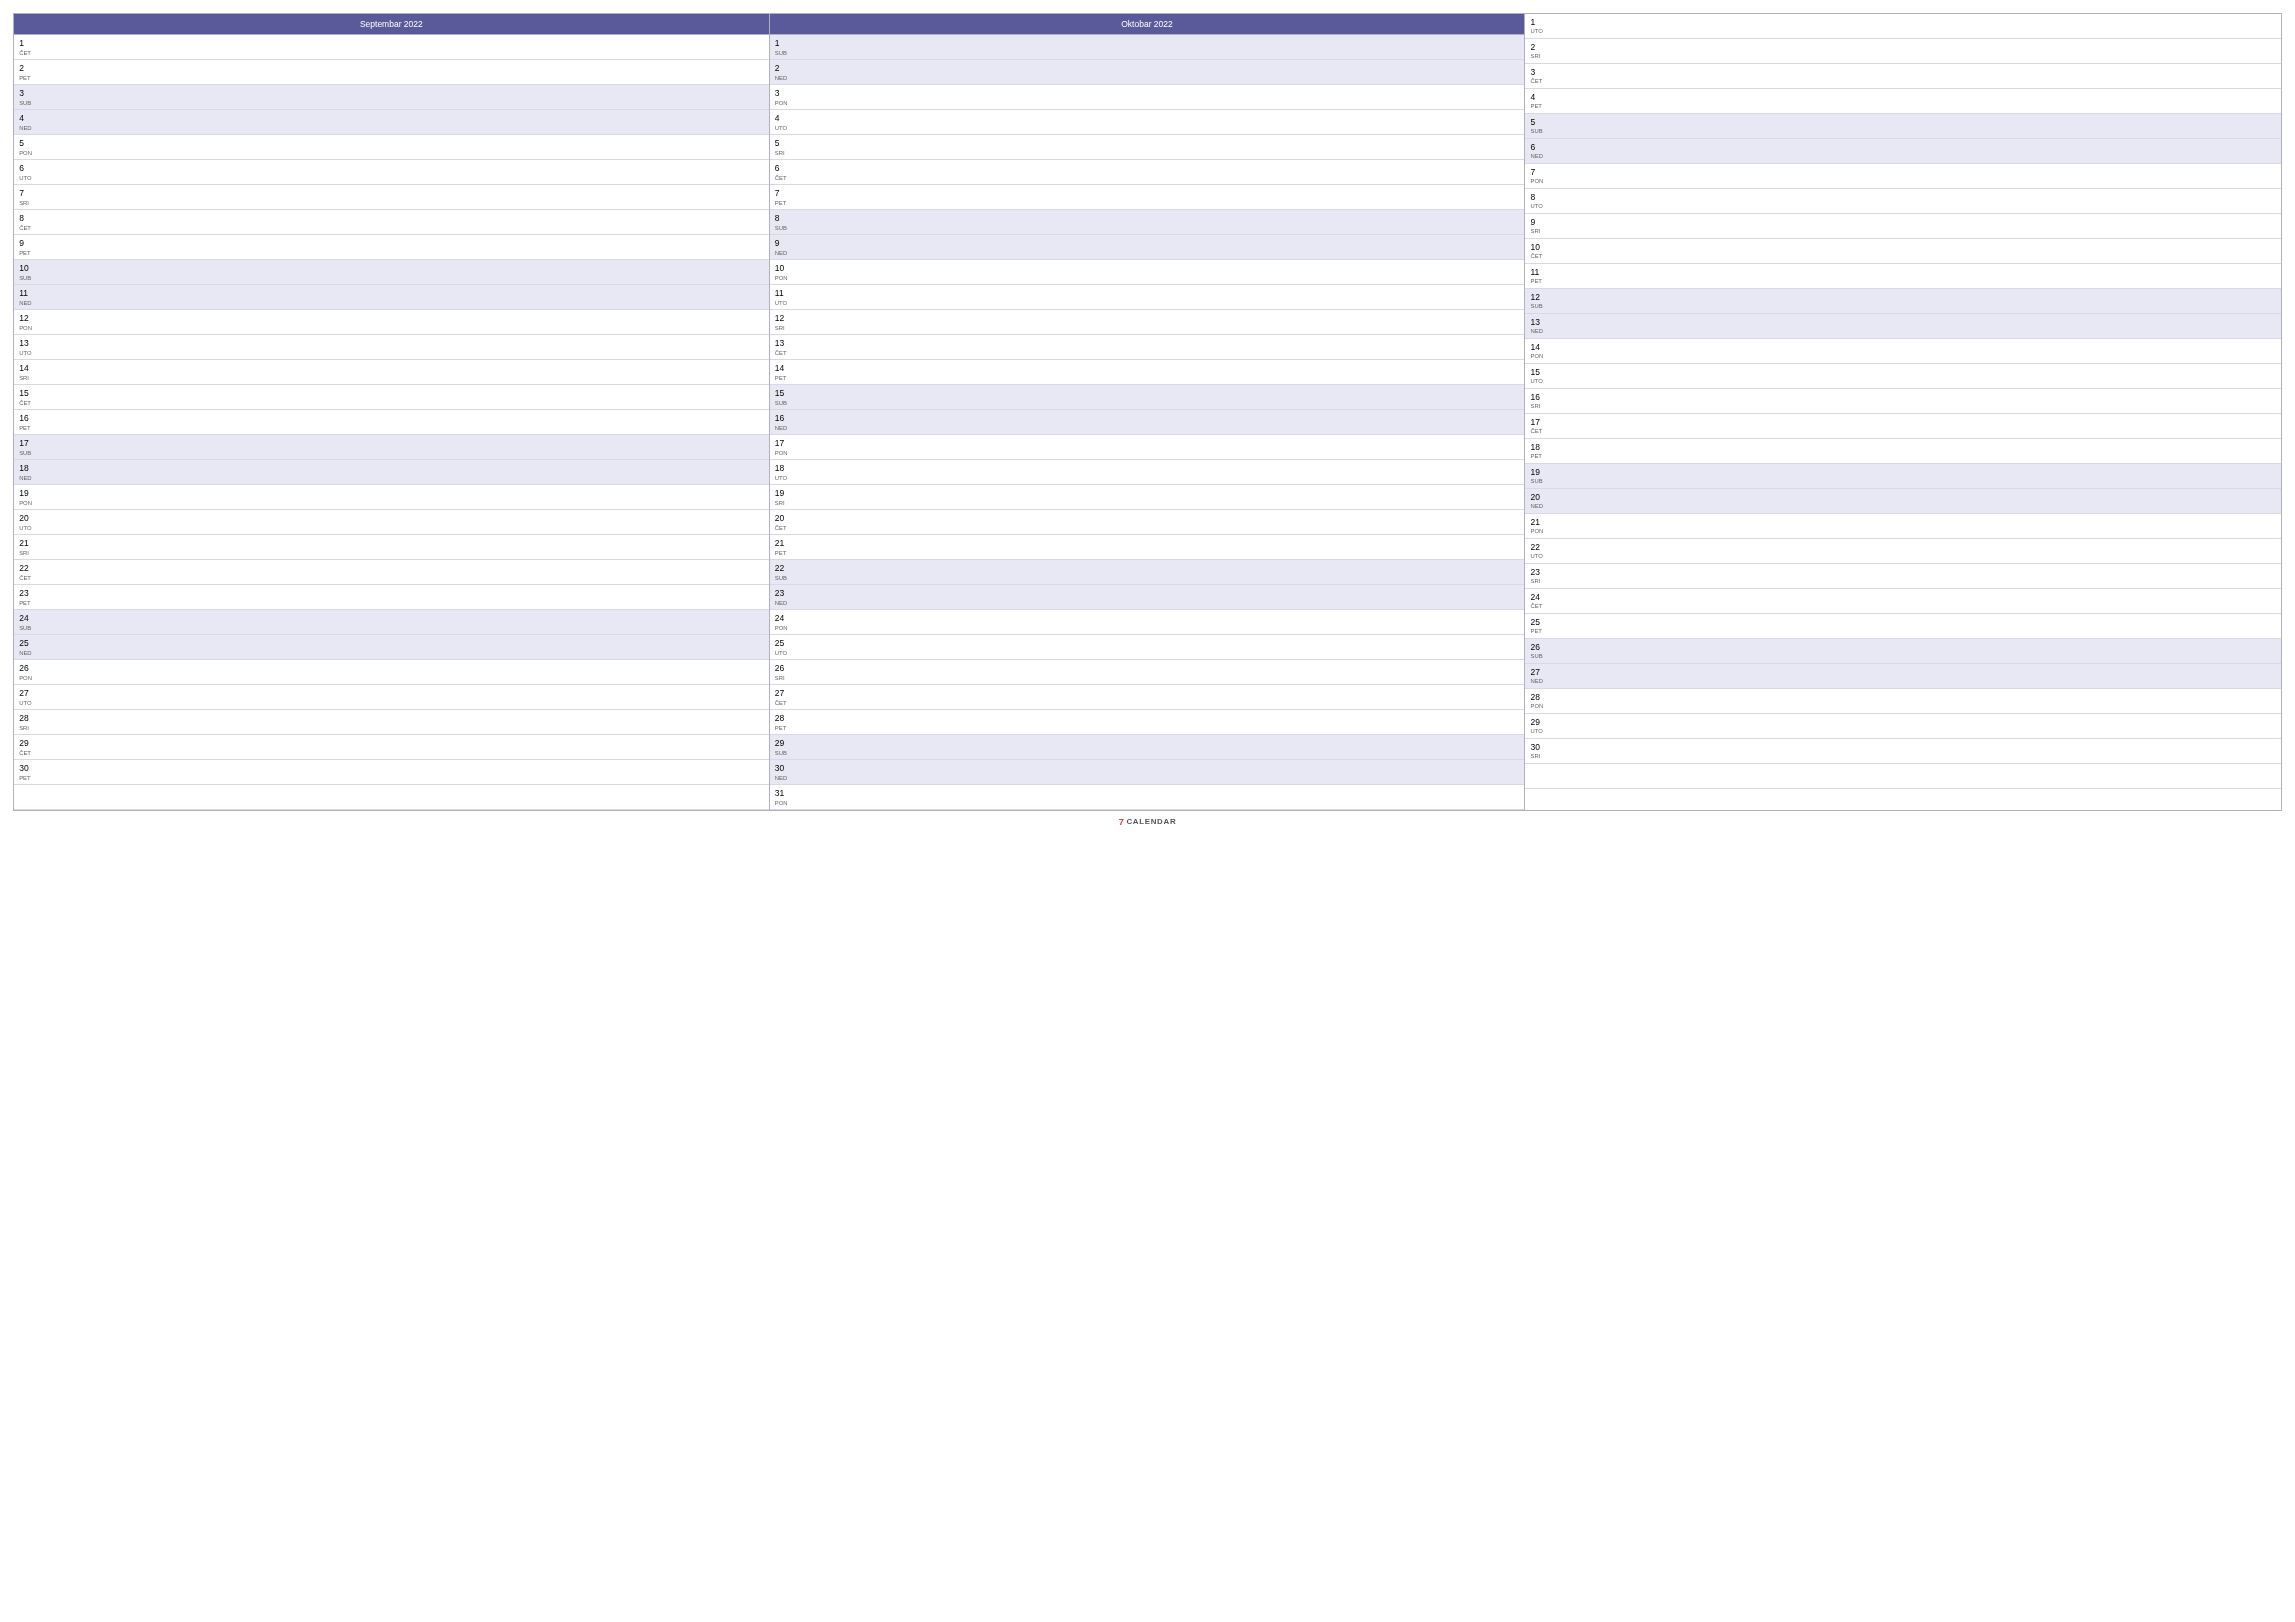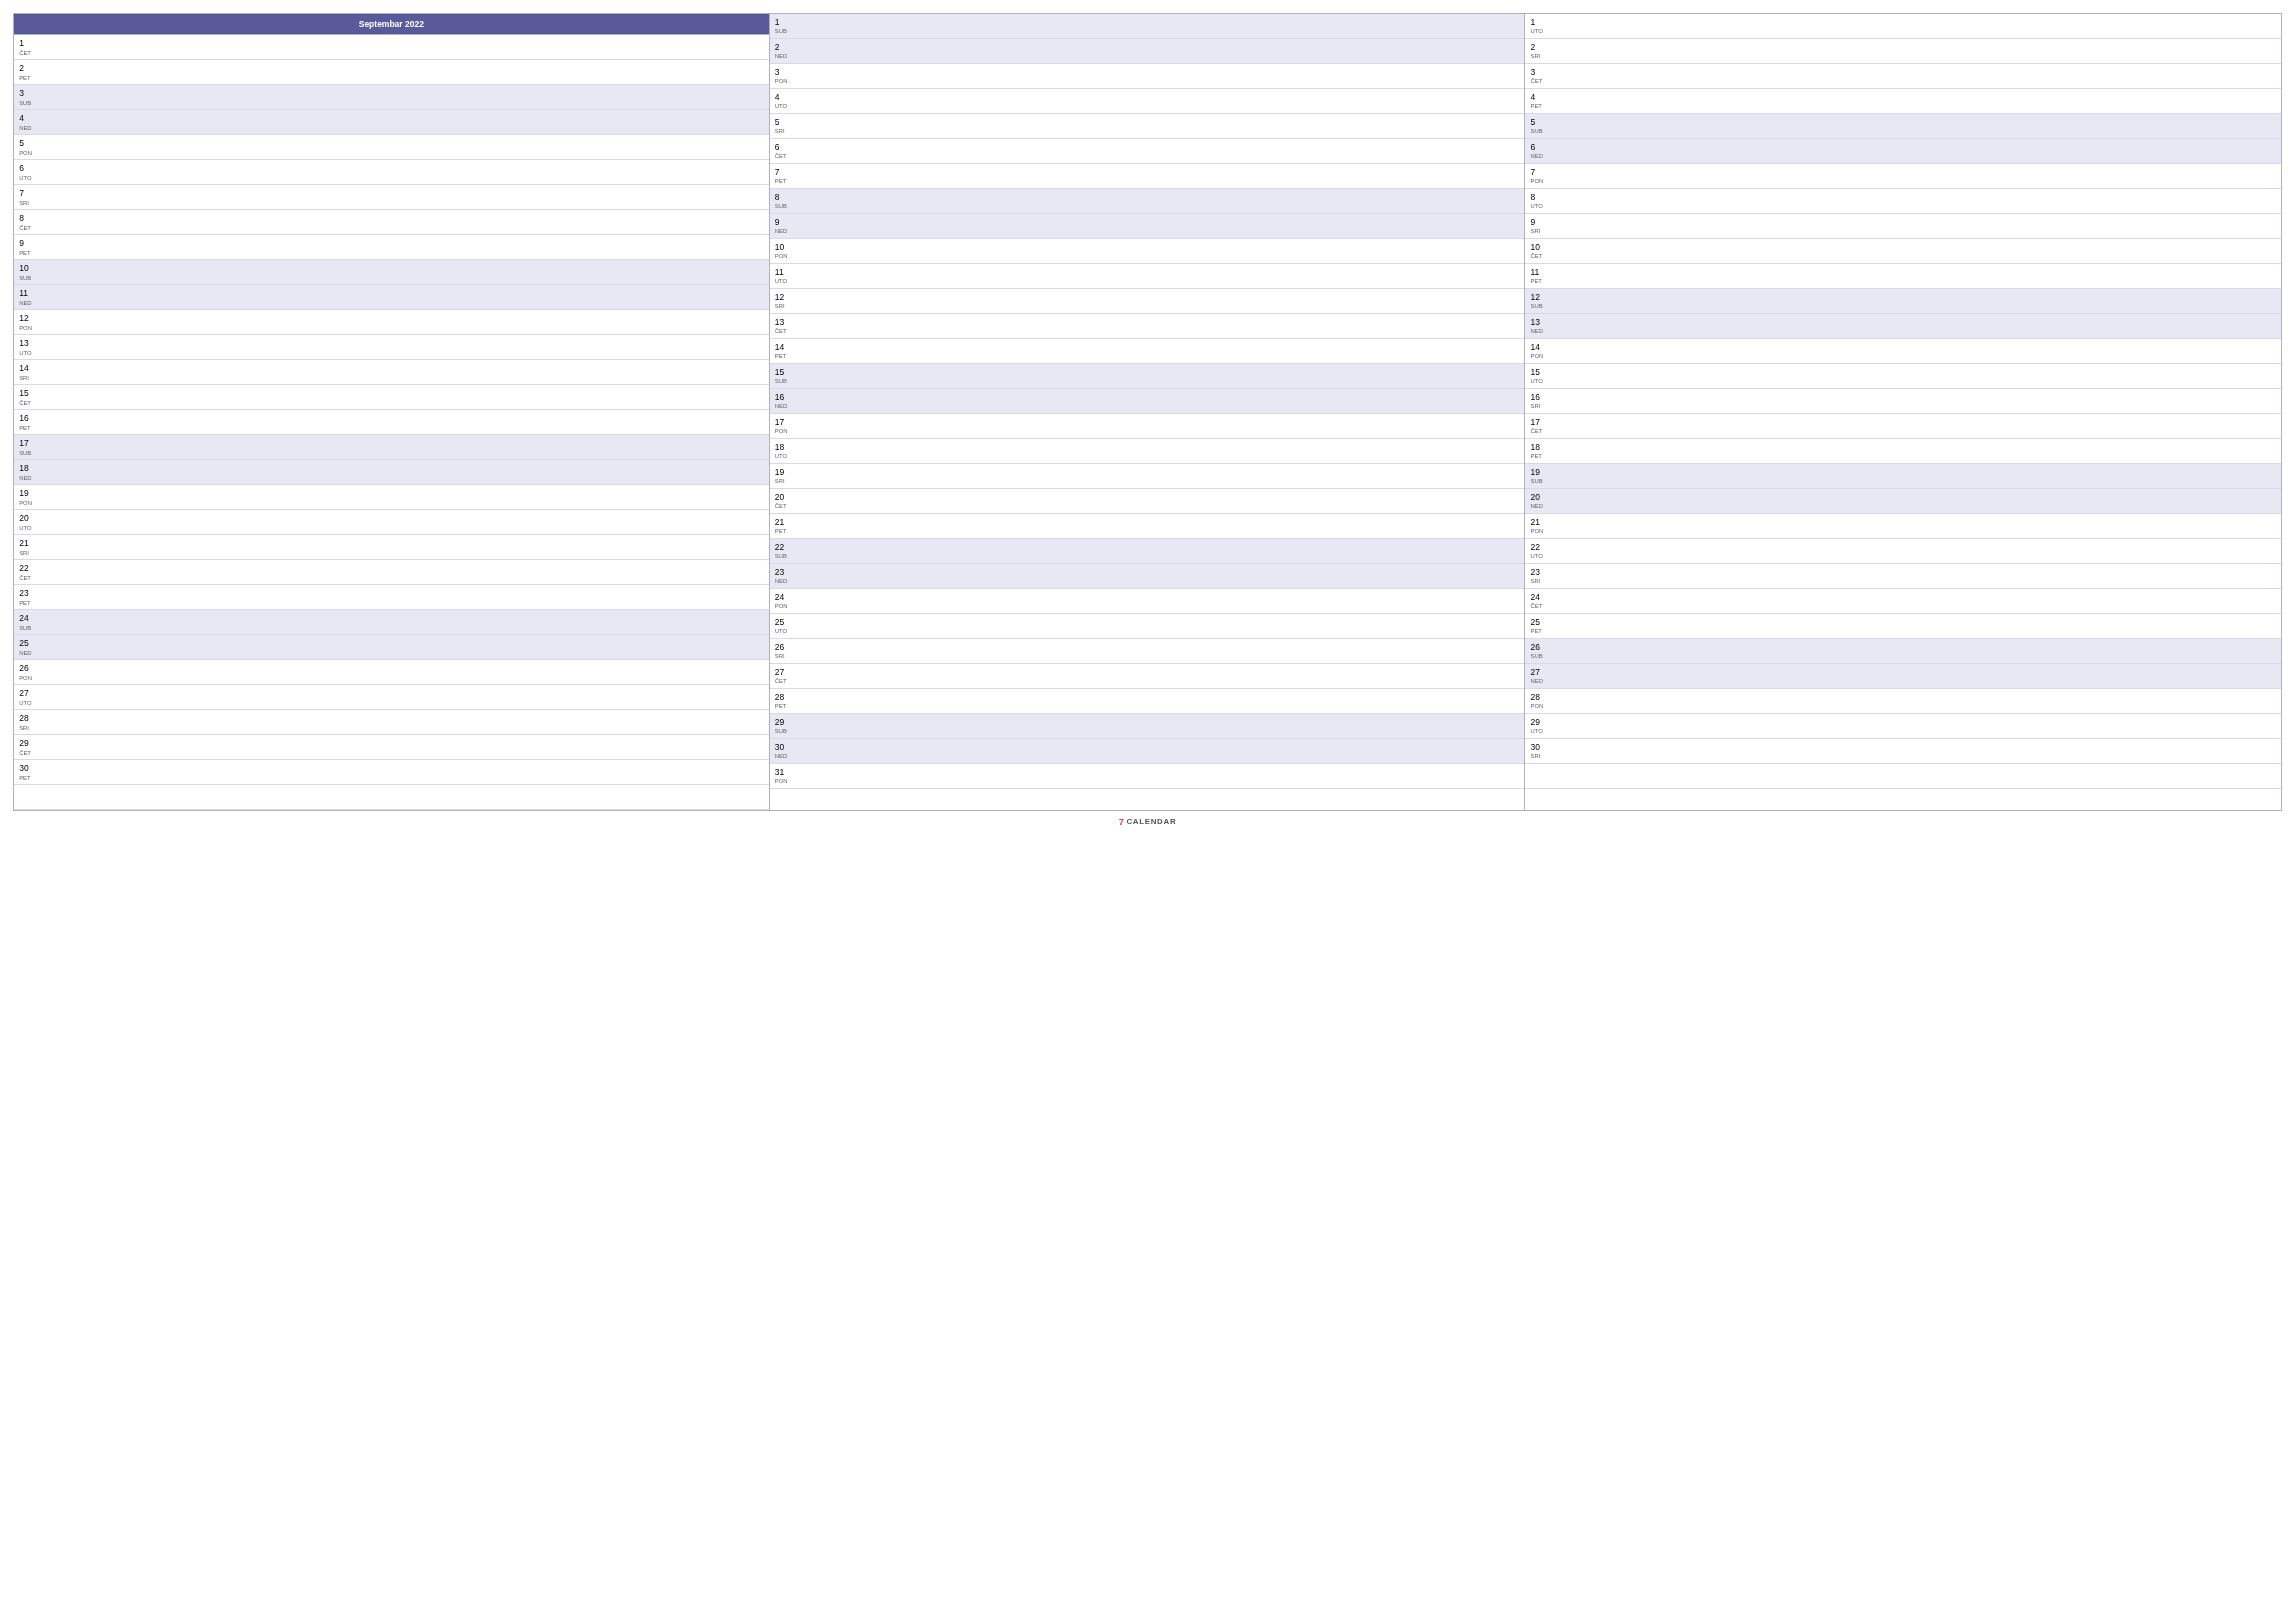--- a/index.html
+++ b/index.html
@@ -22,21 +22,21 @@
     }
     .month-column:last-child {
       border-right: none;
     }
     .month-header {
       background: #5a5a9a;
       color: #ffffff;
       text-align: center;
       padding: 5.2px 2.6px;
       font-size: 8.5px;
-      font-weight: bold;
+      font-weight: normal;
       border-bottom: 0.7px solid #b0b0c0;
     }
     .day-row {
       display: flex;
       flex-direction: column;
       padding: 1.3px 2.6px 1.3px 5.2px;
       min-height: 25px;
       border-bottom: 0.7px solid #d8d8e8;
       justify-content: center;
     }
@@ -199,20 +199,21 @@
           <span class="day-number">29</span>
           <span class="day-name">ČET</span>
         </div>
         <div class="day-row weekday">
           <span class="day-number">30</span>
           <span class="day-name">PET</span>
         </div>
         <div class="day-row weekday"></div>
       </div>
       <div class="month-column">
+        <div class="month-header">Oktobar 2022</div>
         <div class="day-row weekend">
           <span class="day-number">1</span>
           <span class="day-name">SUB</span>
         </div>
         <div class="day-row weekend">
           <span class="day-number">2</span>
           <span class="day-name">NED</span>
         </div>
         <div class="day-row weekday">
           <span class="day-number">3</span>

